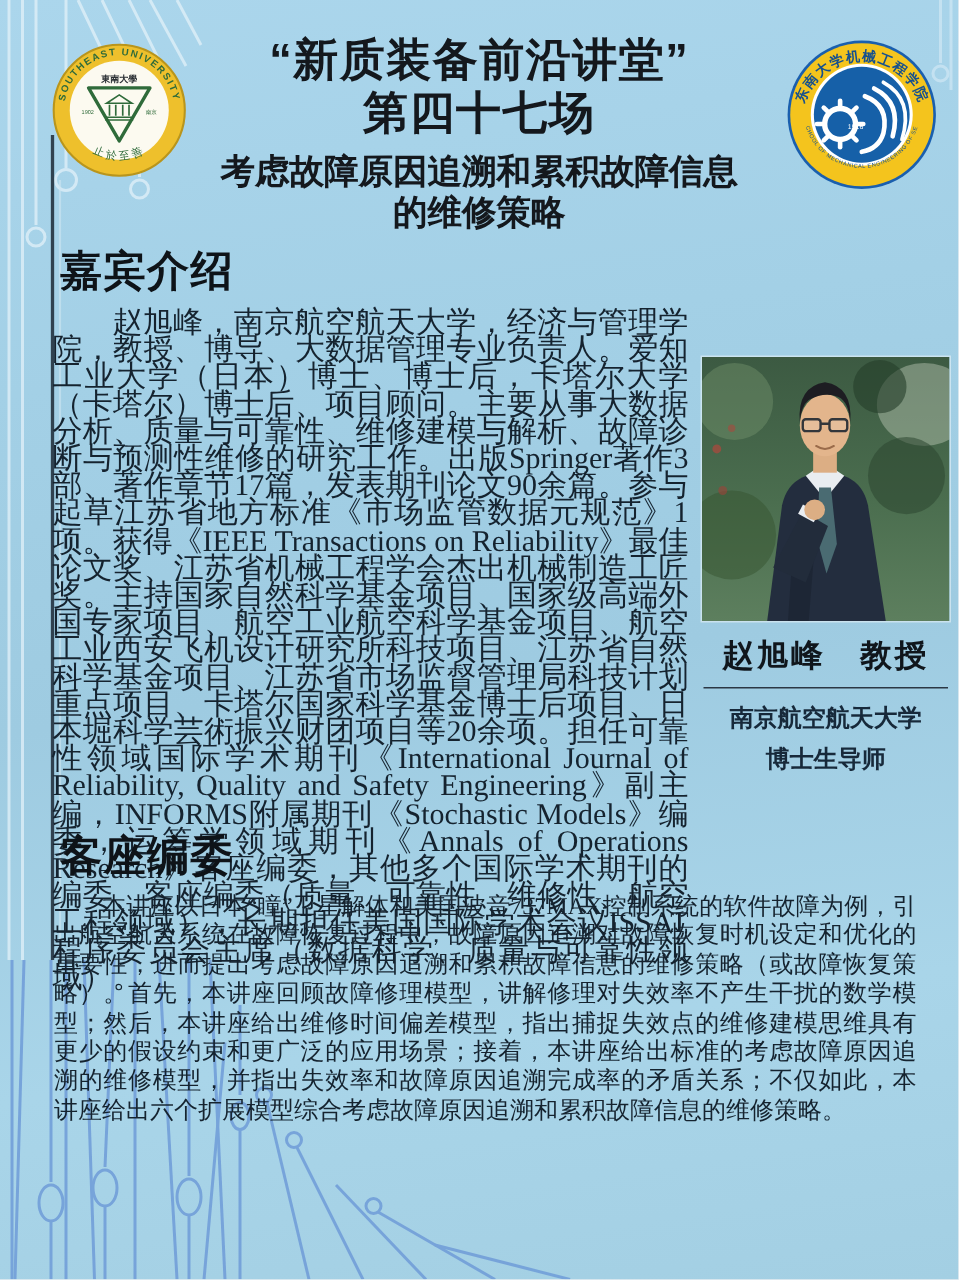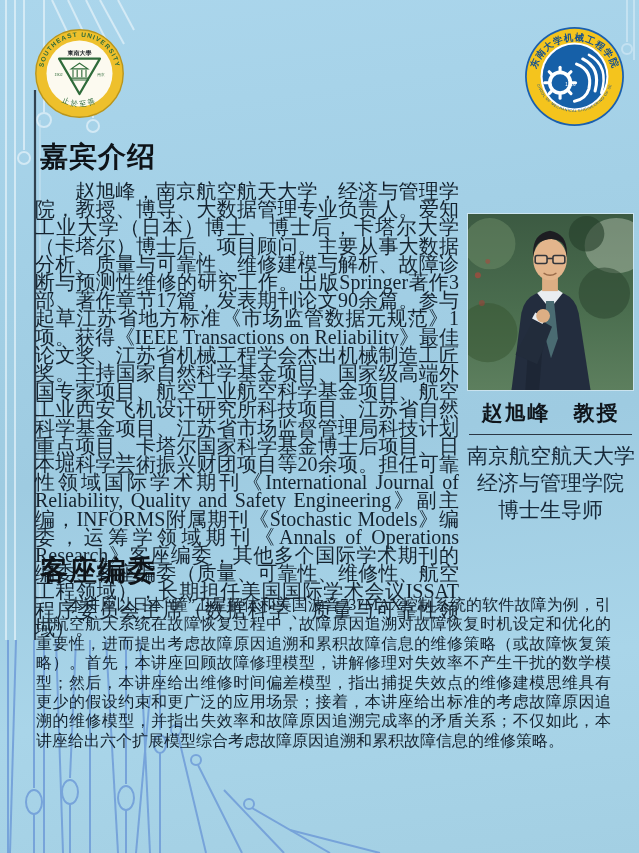--- a/index.html
+++ b/index.html
@@ -11,30 +11,30 @@
   .decor{position:absolute;pointer-events:none;}
   .header{position:absolute;top:0;left:0;width:639px;height:160px;}
   .logo{position:absolute;}
   .logo-left{left:33px;top:27px;width:93px;height:93px;}
   .logo-right{left:523px;top:25px;width:103px;height:103px;}
   .titles{position:absolute;left:128px;top:23px;width:383px;text-align:center;color:#14181d;}
   .title-line{font-size:30px;font-weight:bold;line-height:35px;letter-spacing:1px;white-space:nowrap;}
   .subtitle-line{font-size:23px;font-weight:bold;line-height:27px;white-space:nowrap;}
   .subtitle-line.first{margin-top:8px;}
   .section-heading{margin:0 0 0 40px;font-size:28px;font-weight:bold;line-height:34px;color:#0e1318;letter-spacing:1px;}
-  .guest{position:absolute;top:140px;left:0;width:639px;}
+  .guest{position:absolute;top:164px;left:0;width:639px;}
   .guest-body{display:flex;margin:8px 5px 0 35px;gap:8px;}
   .bio{width:424px;margin:0;font-family:"Liberation Serif","DejaVu Serif",serif;
        font-size:20px;line-height:18.2px;color:#15232f;text-align:justify;text-indent:2em;}
   .profile{width:167px;flex:0 0 167px;margin-top:31px;}
   .photo-frame{width:167px;height:178px;border:1px solid rgba(255,255,255,.45);box-sizing:border-box;}
   .photo-frame svg{display:block;width:100%;height:100%;}
   .profile-name{margin-top:8px;text-align:center;font-size:21px;font-weight:bold;color:#10161c;letter-spacing:2px;}
   .profile-rule{border:none;border-top:1.5px solid #2b3744;margin:7px 2px 7px 2px;}
-  .affil{text-align:center;font-size:21px;font-weight:400;color:#17293a;line-height:27px;white-space:nowrap;}
+  .affil{text-align:center;font-size:16px;font-weight:700;color:#17293a;line-height:27px;white-space:nowrap;}
   .abstract{position:absolute;top:554px;left:0;width:639px;}
   .abstract-text{margin:7px 28px 0 36px;font-family:"Liberation Serif","DejaVu Serif",serif;
        font-size:16px;line-height:19.4px;color:#15232f;text-align:justify;text-indent:2em;}
   .footer{position:absolute;top:743px;left:0;width:639px;text-align:center;
        font-family:"Liberation Serif","DejaVu Serif",serif;font-size:17.5px;font-weight:500;
        color:#203950;line-height:27.5px;letter-spacing:1px;}
 </style>
 </head>
 <body>
 
@@ -123,20 +123,26 @@
         <g stroke="#2f6b3a" stroke-width="1.2" fill="none">
           <path d="M 41,45 L 50,39 L 59,45 Z"></path>
           <path d="M 43,46 V 54 M 47.5,46 V 54 M 52.5,46 V 54 M 57,46 V 54"></path>
           <path d="M 41,55 H 59 M 40,57 H 60"></path>
         </g>
         <text x="23" y="52.5" font-size="4" fill="#2f6b3a" font-family="Liberation Sans, sans-serif">1902</text>
         <text x="69" y="52.5" font-size="4" fill="#2f6b3a" font-family="Liberation Sans, sans-serif">南京</text>
       </svg>
     </div>
 
+    <div class="titles">
+      <div class="title-line">“新质装备前沿讲堂”</div>
+      <div class="title-line">第四十七场</div>
+      <div class="subtitle-line first">考虑故障原因追溯和累积故障信息</div>
+      <div class="subtitle-line">的维修策略</div>
+    </div>
 
     <div class="logo logo-right">
       <svg viewBox="0 0 100 100" width="103" height="103">
         <circle cx="50" cy="50" r="48" fill="#1a5fae"></circle>
         <circle cx="50" cy="50" r="46.3" fill="#f4c41d"></circle>
         <circle cx="50" cy="50" r="33" fill="#ffffff"></circle>
         <circle cx="50" cy="50" r="31" fill="#1660a8"></circle>
         <defs>
           <path id="smeTop" d="M 11,54 A 39,39 0 0 1 89,54"></path>
           <path id="smeBottom" d="M 13.5,57 A 38,38 0 0 0 86.5,57"></path>
@@ -210,21 +216,20 @@
                 <rect x="86" y="42" width="12" height="8" rx="2"></rect>
                 <path d="M80,45 L86,45" fill="none"></path>
               </g>
               <path d="M77,60 Q 83,64 89,60" stroke="#9a6b4a" stroke-width="1.4" fill="none" stroke-linecap="round"></path>
             </g>
           </svg>
         </div>
         <div class="profile-name">赵旭峰　教授</div>
         <hr class="profile-rule">
         <div class="affil">南京航空航天大学</div>
-        <div class="affil">经济与管理学院</div>
         <div class="affil">博士生导师</div>
       </aside>
     </div>
   </section>
 
   <section class="abstract">
     <h2 class="section-heading">客座编委</h2>
     <p class="abstract-text">本讲座以日本“瞳”卫星解体和美国波音737MAX控制系统的软件故障为例，引出航空航天系统在故障恢复过程中，故障原因追溯对故障恢复时机设定和优化的重要性，进而提出考虑故障原因追溯和累积故障信息的维修策略（或故障恢复策略）。首先，本讲座回顾故障修理模型，讲解修理对失效率不产生干扰的数学模型；然后，本讲座给出维修时间偏差模型，指出捕捉失效点的维修建模思维具有更少的假设约束和更广泛的应用场景；接着，本讲座给出标准的考虑故障原因追溯的维修模型，并指出失效率和故障原因追溯完成率的矛盾关系；不仅如此，本讲座给出六个扩展模型综合考虑故障原因追溯和累积故障信息的维修策略。</p>
   </section>
 

